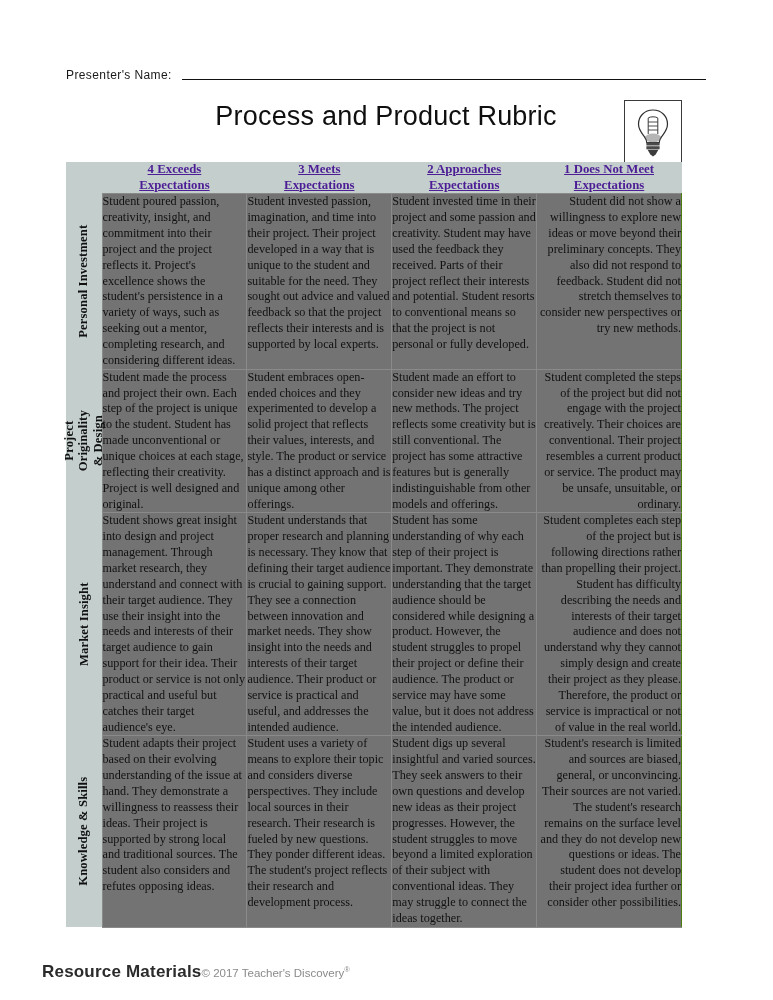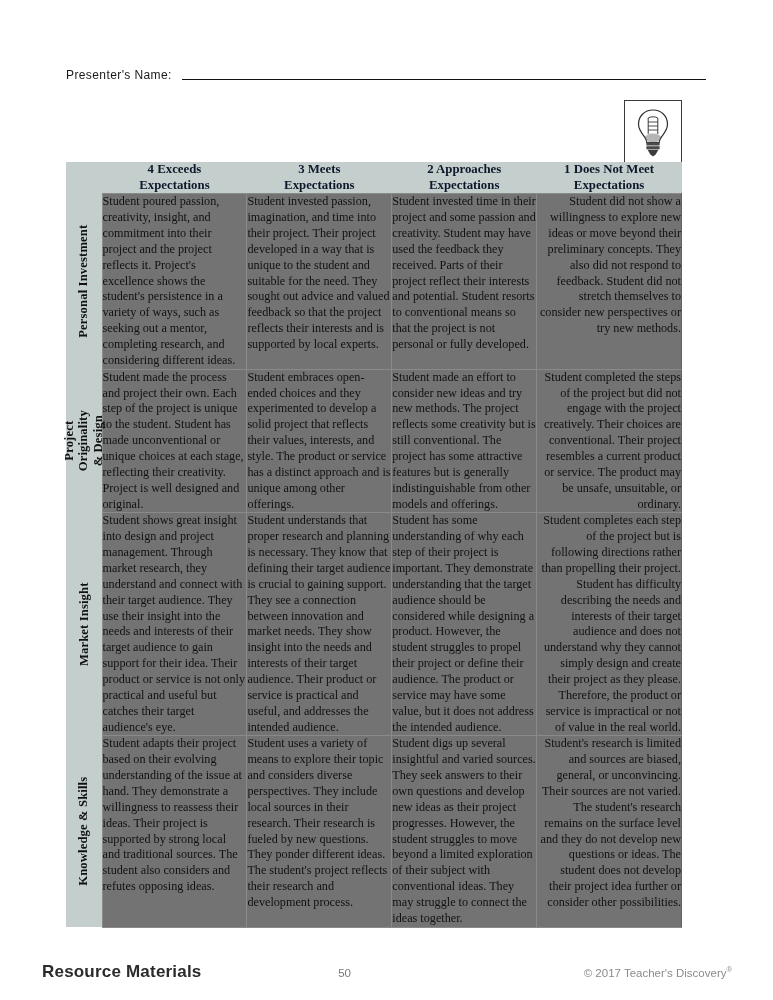--- a/index.html
+++ b/index.html
@@ -93,23 +93,24 @@
     background: #c3cecd;
     border: none;
   }
   .hdr-cell {
     background: #c3cecd;
     font-family: "Liberation Serif", serif;
     font-weight: bold;
     font-size: 12.8px;
     line-height: 1.22;
     text-align: center;
-    color: #0f172a;
+    color: #4c1d95;
     padding: 4px 4px 5px 4px;
     border: none;
+    text-decoration: underline;
   }
 
   
   .crit-cell {
     width: 36px;
     background: #c3cecd;
     border: none;
     position: relative;
   }
   .crit-inner {
@@ -181,20 +182,21 @@
 </style>
 </head>
 <body>
 
 <div class="presenter-row">
   <span class="presenter-label">Presenter's Name:</span>
   <span class="presenter-rule"></span>
 </div>
 
 <div class="title-block">
+  <div class="title-line">Process and Product Rubric</div>
 </div>
 
 <div class="bulb-box">
   <span>
     <svg width="36" height="50" viewBox="0 0 36 50" aria-hidden="true">
       <path d="M18 2 C9.2 2 3.5 8.6 3.5 16 C3.5 21.5 6.6 25 9.2 28.4 C11 30.8 11.6 32.4 11.8 34.6 L24.2 34.6 C24.4 32.4 25 30.8 26.8 28.4 C29.4 25 32.5 21.5 32.5 16 C32.5 8.6 26.8 2 18 2 Z" fill="none" stroke="#2d2d2d" stroke-width="1.2"></path>
       <path d="M13.2 10 L13.2 26 M22.8 10 L22.8 26" fill="none" stroke="#3a3a3a" stroke-width="1"></path>
       <path d="M13.2 10 C15 8.4 21 8.4 22.8 10" fill="none" stroke="#3a3a3a" stroke-width="1"></path>
       <path d="M13.2 14 h9.6 M13.2 18 h9.6 M13.2 22 h9.6" stroke="#3a3a3a" stroke-width="0.9"></path>
       <ellipse cx="18" cy="30" rx="8.4" ry="4.4" fill="#5a5a5a" opacity="0.45"></ellipse>
@@ -274,15 +276,14 @@
       <td class="desc-cell">Student adapts their project based on their evolving understanding of the issue at hand. They demonstrate a willingness to reassess their ideas. Their project is supported by strong local and traditional sources. The student also considers and refutes opposing ideas.</td>
       <td class="desc-cell">Student uses a variety of means to explore their topic and considers diverse perspectives. They include local sources in their research. Their research is fueled by new questions. They ponder different ideas. The student's project reflects their research and development process.</td>
       <td class="desc-cell">Student digs up several insightful and varied sources. They seek answers to their own questions and develop new ideas as their project progresses. However, the student struggles to move beyond a limited exploration of their subject with conventional ideas. They may struggle to connect the ideas together.</td>
       <td class="desc-cell last">Student's research is limited and sources are biased, general, or unconvincing. Their sources are not varied. The student's research remains on the surface level and they do not develop new questions or ideas. The student does not develop their project idea further or consider other possibilities.</td>
     </tr>
   </tbody>
 </table>
 
 <div class="footer">
   <span class="footer-left">Resource Materials</span>
-  <span class="footer-center">50</span>
   <span class="footer-right"><span>© 2017 Teacher's Discovery</span><sup>®</sup></span>
 </div>
 
 </body></html>

